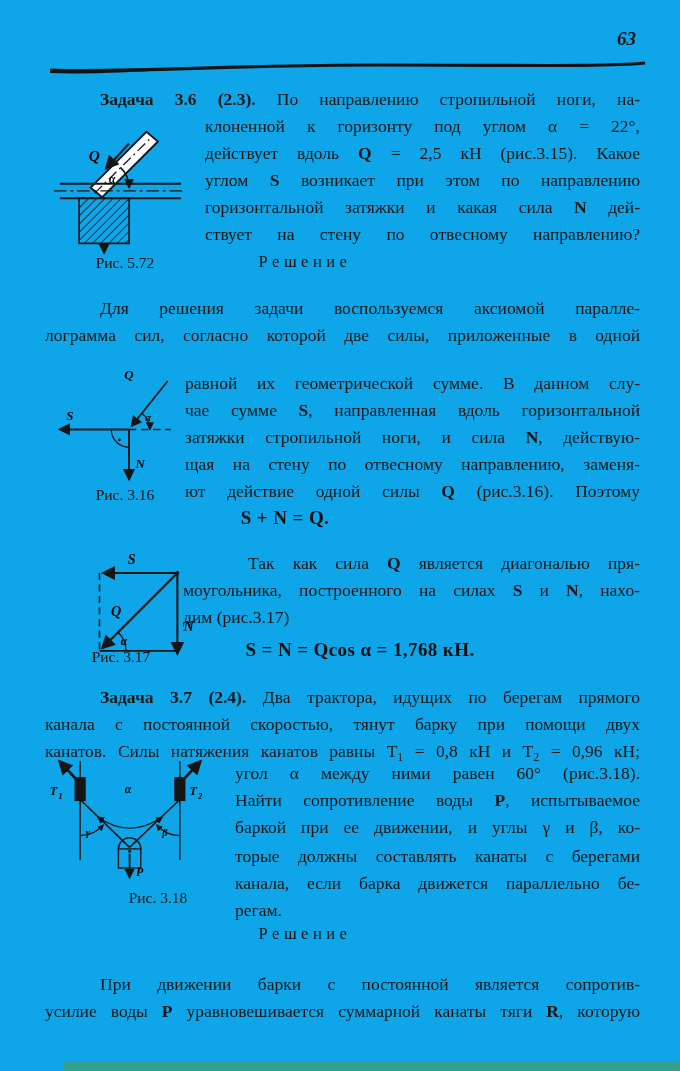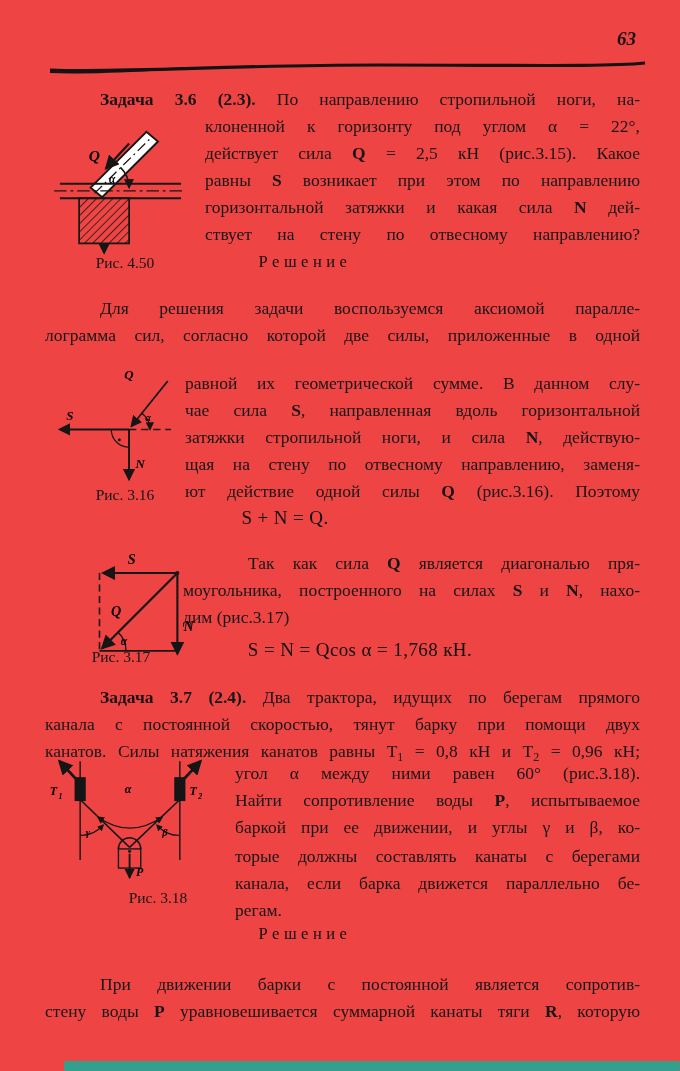--- a/index.html
+++ b/index.html
@@ -1,47 +1,47 @@
 <!DOCTYPE html>
 <html><head>
 <meta charset="utf-8">
 <style>
   html,body{margin:0;padding:0;}
   body{width:680px;height:1071px;background:#ffffff;position:relative;overflow:hidden;
        font-family:"Liberation Serif","DejaVu Serif",serif;color:#141414;}
-  .page{position:absolute;inset:0;background:#ef4444;}
+  .page{position:absolute;inset:0;background:#0ea5e9;}
   .ln{position:absolute;font-size:17.5px;line-height:23px;color:#161616;}
   .j{text-align:justify;text-align-last:justify;}
   .pageno{position:absolute;left:540px;top:28px;width:96px;text-align:right;
           font-size:19px;font-weight:bold;font-style:italic;}
   .heading{position:absolute;font-size:16.5px;letter-spacing:4.5px;text-align:center;color:#111;}
   .cap{position:absolute;font-size:15.5px;text-align:center;color:#151515;}
-  .formula{position:absolute;font-weight:normal;font-size:19px;text-align:center;
+  .formula{position:absolute;font-weight:bold;font-size:19px;text-align:center;
            letter-spacing:0.4px;color:#0f0f0f;}
   sub{font-size:68%;vertical-align:-0.32em;line-height:0;}
   svg{position:absolute;overflow:visible;}
   svg text{font-family:"Liberation Serif","DejaVu Serif",serif;}
   .flabel{font-style:italic;font-weight:bold;}
   .bar{position:absolute;left:64px;top:1061px;width:616px;height:10px;border-radius:2px;}
 </style>
 </head>
 <body>
 
 <div class="page">
 
   <div class="pageno">63</div>
   <svg style="left:48px;top:58px;" width="600" height="20" viewBox="0 0 600 20">
     <path d="M2,12 C80,15 180,7 330,7 C470,7 555,9 597,5" stroke="#131313" stroke-width="3.2" fill="none"></path>
     <path d="M2,14 C45,16 95,12 140,10" stroke="#131313" stroke-width="2.2" fill="none"></path>
   </svg>
 
   <div class="ln j" style="left:100px;top:88px;width:540px"><span style="font-weight: bold;">Задача 3.6 (2.3).</span><span> По направлению стропильной ноги, на-</span></div>
   <div class="ln j" style="left:205px;top:115px;width:435px"><span>клоненной к горизонту под углом  α = 22°,</span></div>
-  <div class="ln j" style="left:205px;top:142px;width:435px"><span>действует сила </span><span style="font-weight: bold;">Q</span><span> = 2,5 кН (рис.3.15). Какое</span></div>
-  <div class="ln j" style="left:205px;top:169px;width:435px"><span>равны </span><span style="font-weight: bold;">S</span><span> возникает при этом по направлению</span></div>
+  <div class="ln j" style="left:205px;top:142px;width:435px"><span>действует вдоль </span><span style="font-weight: bold;">Q</span><span> = 2,5 кН (рис.3.15). Какое</span></div>
+  <div class="ln j" style="left:205px;top:169px;width:435px"><span>углом </span><span style="font-weight: bold;">S</span><span> возникает при этом по направлению</span></div>
   <div class="ln j" style="left:205px;top:196px;width:435px"><span>горизонтальной затяжки и какая сила </span><span style="font-weight: bold;">N</span><span> дей-</span></div>
   <div class="ln j" style="left:205px;top:223px;width:435px"><span>ствует на стену по отвесному направлению?</span></div>
 
   <svg style="left:52px;top:128px;" width="135" height="125" viewBox="0 0 140 130">
     <defs>
       <marker id="ah15" viewBox="0 0 10 10" refX="8.5" refY="5" markerWidth="6.5" markerHeight="6.5" orient="auto-start-reverse">
         <path d="M0,0 L10,5 L0,10 z" fill="#151515"></path>
       </marker>
       <pattern id="hp15" width="6" height="6" patternUnits="userSpaceOnUse" patternTransform="rotate(45)">
         <line x1="0" y1="0" x2="0" y2="6" stroke="#1a1a1a" stroke-width="1.7"></line>
@@ -52,21 +52,21 @@
     <rect x="28" y="73" width="52" height="47" fill="url(#hp15)" stroke="#161616" stroke-width="1.8"></rect>
     <line x1="8" y1="58" x2="134" y2="58" stroke="#161616" stroke-width="2"></line>
     <line x1="8" y1="73" x2="134" y2="73" stroke="#161616" stroke-width="2"></line>
     <line x1="2" y1="65.5" x2="139" y2="65.5" stroke="#161616" stroke-width="1.3" stroke-dasharray="13 4 3 4"></line>
     <line x1="80" y1="16" x2="56" y2="42" stroke="#161616" stroke-width="2.3" marker-end="url(#ah15)"></line>
     <path d="M71,41 A30,30 0 0 1 80,62" fill="none" stroke="#161616" stroke-width="1.6" marker-end="url(#ah15)"></path>
     <line x1="54" y1="120" x2="54" y2="130" stroke="#161616" stroke-width="1.8" marker-end="url(#ah15)"></line>
     <text class="flabel" x="38" y="34" font-size="16">Q</text>
     <text class="flabel" x="59" y="57" font-size="12">α</text>
   </svg>
-  <div class="cap" style="left:60px;top:254px;width:130px">Рис. 4.50</div>
+  <div class="cap" style="left:60px;top:254px;width:130px">Рис. 5.72</div>
 
   <div class="heading" style="left:45px;top:252px;width:520px">Решение</div>
 
   <div class="ln j" style="left:100px;top:297px;width:540px"><span>Для решения задачи воспользуемся аксиомой паралле-</span></div>
   <div class="ln j" style="left:45px;top:324px;width:595px"><span>лограмма сил, согласно которой две силы, приложенные в одной</span></div>
 
   <svg style="left:50px;top:368px;" width="125" height="118" viewBox="0 0 155 146">
     <defs>
       <marker id="ah16" viewBox="0 0 10 10" refX="8.5" refY="5" markerWidth="6.5" markerHeight="6.5" orient="auto-start-reverse">
         <path d="M0,0 L10,5 L0,10 z" fill="#151515"></path>
@@ -80,21 +80,21 @@
     <path d="M76,76 A22,22 0 0 0 98,98" fill="none" stroke="#161616" stroke-width="1.5"></path>
     <circle cx="86" cy="89" r="1.8" fill="#161616"></circle>
     <text class="flabel" x="20" y="64" font-size="16">S</text>
     <text class="flabel" x="92" y="14" font-size="16">Q</text>
     <text class="flabel" x="118" y="66" font-size="13">α</text>
     <text class="flabel" x="106" y="124" font-size="16">N</text>
   </svg>
   <div class="cap" style="left:60px;top:486px;width:130px">Рис. 3.16</div>
 
   <div class="ln j" style="left:185px;top:372px;width:455px"><span>равной их геометрической сумме. В данном слу-</span></div>
-  <div class="ln j" style="left:185px;top:399px;width:455px"><span>чае сила </span><span style="font-weight: bold;">S</span><span>, направленная вдоль горизонтальной</span></div>
+  <div class="ln j" style="left:185px;top:399px;width:455px"><span>чае сумме </span><span style="font-weight: bold;">S</span><span>, направленная вдоль горизонтальной</span></div>
   <div class="ln j" style="left:185px;top:426px;width:455px"><span>затяжки стропильной ноги, и сила </span><span style="font-weight: bold;">N</span><span>, действую-</span></div>
   <div class="ln j" style="left:185px;top:453px;width:455px"><span>щая на стену по отвесному направлению, заменя-</span></div>
   <div class="ln j" style="left:185px;top:480px;width:455px"><span>ют действие одной силы </span><span style="font-weight: bold;">Q</span><span> (рис.3.16). Поэтому</span></div>
 
   <div class="formula" style="left:150px;top:507px;width:270px">S + N = Q.</div>
 
   <svg style="left:78px;top:550px;" width="120" height="108" viewBox="0 0 135 122">
     <defs>
       <marker id="ah17" viewBox="0 0 10 10" refX="8.5" refY="5" markerWidth="6.5" markerHeight="6.5" orient="auto-start-reverse">
         <path d="M0,0 L10,5 L0,10 z" fill="#151515"></path>
@@ -159,16 +159,16 @@
   <div class="ln j" style="left:235px;top:762px;width:405px"><span>угол  α  между ними равен  60° (рис.3.18).</span></div>
   <div class="ln j" style="left:235px;top:789px;width:405px"><span>Найти сопротивление воды </span><span style="font-weight: bold;">P</span><span>, испытываемое</span></div>
   <div class="ln j" style="left:235px;top:816px;width:405px"><span>баркой при ее движении, и углы  γ  и  β, ко-</span></div>
   <div class="ln j" style="left:235px;top:845px;width:405px"><span>торые должны составлять канаты с берегами</span></div>
   <div class="ln j" style="left:235px;top:872px;width:405px"><span>канала, если барка движется параллельно бе-</span></div>
   <div class="ln" style="left:235px;top:899px;width:405px"><span>регам.</span></div>
 
   <div class="heading" style="left:45px;top:924px;width:520px">Решение</div>
 
   <div class="ln j" style="left:100px;top:973px;width:540px"><span>При движении барки с постоянной является сопротив-</span></div>
-  <div class="ln j" style="left:45px;top:1000px;width:595px"><span>стену воды </span><span style="font-weight: bold;">P</span><span> уравновешивается суммарной канаты тяги </span><span style="font-weight: bold;">R</span><span>, которую</span></div>
+  <div class="ln j" style="left:45px;top:1000px;width:595px"><span>усилие воды </span><span style="font-weight: bold;">P</span><span> уравновешивается суммарной канаты тяги </span><span style="font-weight: bold;">R</span><span>, которую</span></div>
 
   <div class="bar" style="background: rgb(51, 160, 141);"></div>
 </div>
 
 </body></html>

